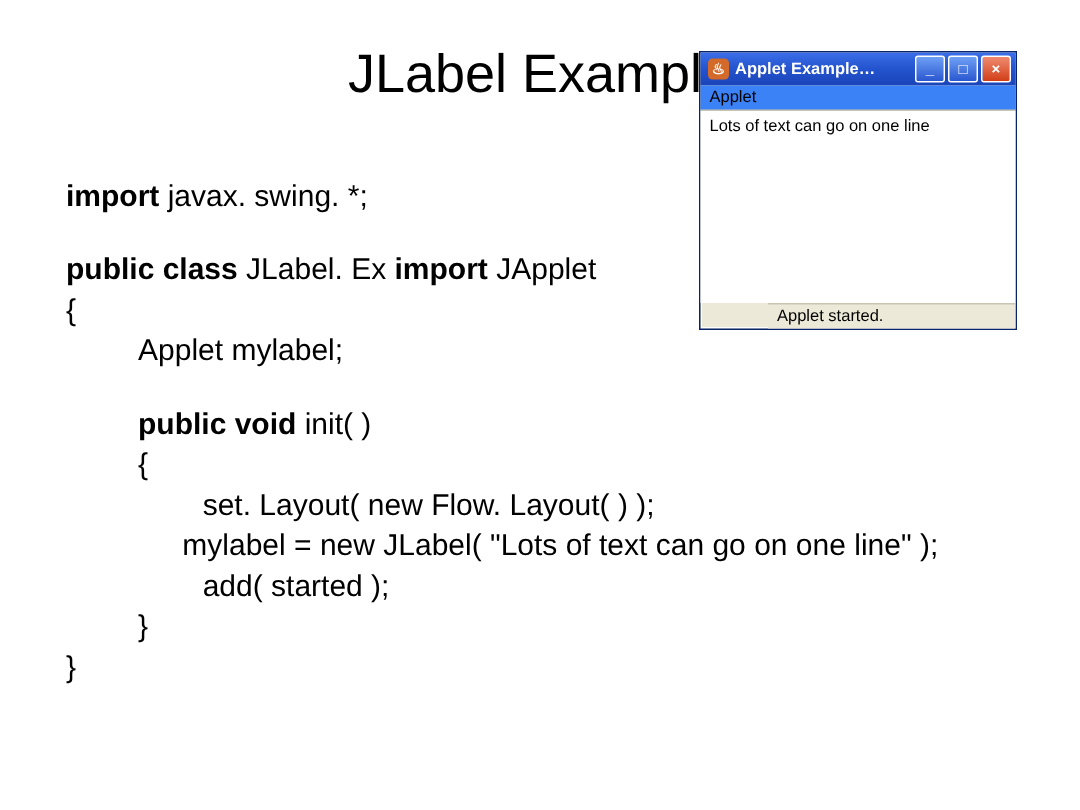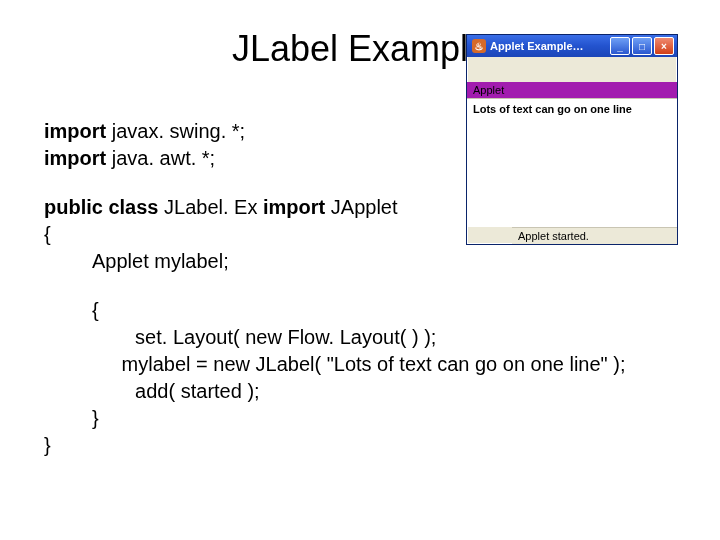--- a/index.html
+++ b/index.html
@@ -71,58 +71,56 @@
   .winbtn {
     width: 18px; height: 16px;
     border: 1px solid #fff;
     border-radius: 2px;
     display: flex; align-items: center; justify-content: center;
     font-size: 10px; color:#fff; font-weight: 700;
   }
   .winbtn.blue { background: linear-gradient(180deg,#6fa0f6,#2a57cf); }
   .winbtn.red  { background: linear-gradient(180deg,#f08a70,#d13f17); }
   .menubar {
-    background: #a21caf;
+    background: #3b82f6;
     padding: 2px 6px;
     border-bottom: 1px solid #c9c5b3;
     color: #000;
     font-size: 11px;
-    margin-top: 25px;
   }
   .content {
     background: #fff;
     height: 120px;
     padding: 4px 6px;
     color: #000;
     font-size: 11px;
-    font-weight: bold;
   }
   .statusbar {
     background: #ece9d8;
     border-top: 1px solid #c9c5b3;
     padding: 2px 6px;
     color: #000;
     font-size: 11px;
     margin-left: 45px;
   }
 </style>
 </head>
 <body>
 
 <div class="slide-title">JLabel Example</div>
 
 <div class="code">
   <div class="codeblock">
     <div class="row"><span class="bold">import</span><span> javax. swing. *;</span></div>
-    <div class="row"><span class="bold">import</span><span> java. awt. *;</span></div>
     <div class="spacer"></div>
     <div class="row"><span class="bold">public class</span><span> JLabel. Ex </span><span class="bold">import</span><span> JApplet</span></div>
     <div class="row">{</div>
     <div class="row"><span class="indent1">Applet mylabel;</span></div>
     <div class="spacer"></div>
+    <div class="row"><span class="indent1"><span class="bold">public void</span><span> init( )</span></span></div>
     <div class="row"><span class="indent1">{</span></div>
     <div class="row"><span class="indent2b">  set. Layout( new Flow. Layout( ) );</span></div>
     <div class="row"><span class="indent2"> mylabel = new JLabel( "Lots of text can go on one line" );</span></div>
     <div class="row"><span class="indent2b">  add( started );</span></div>
     <div class="row"><span class="indent1">}</span></div>
     <div class="row">}</div>
   </div>
 </div>
 
 <div class="applet">

